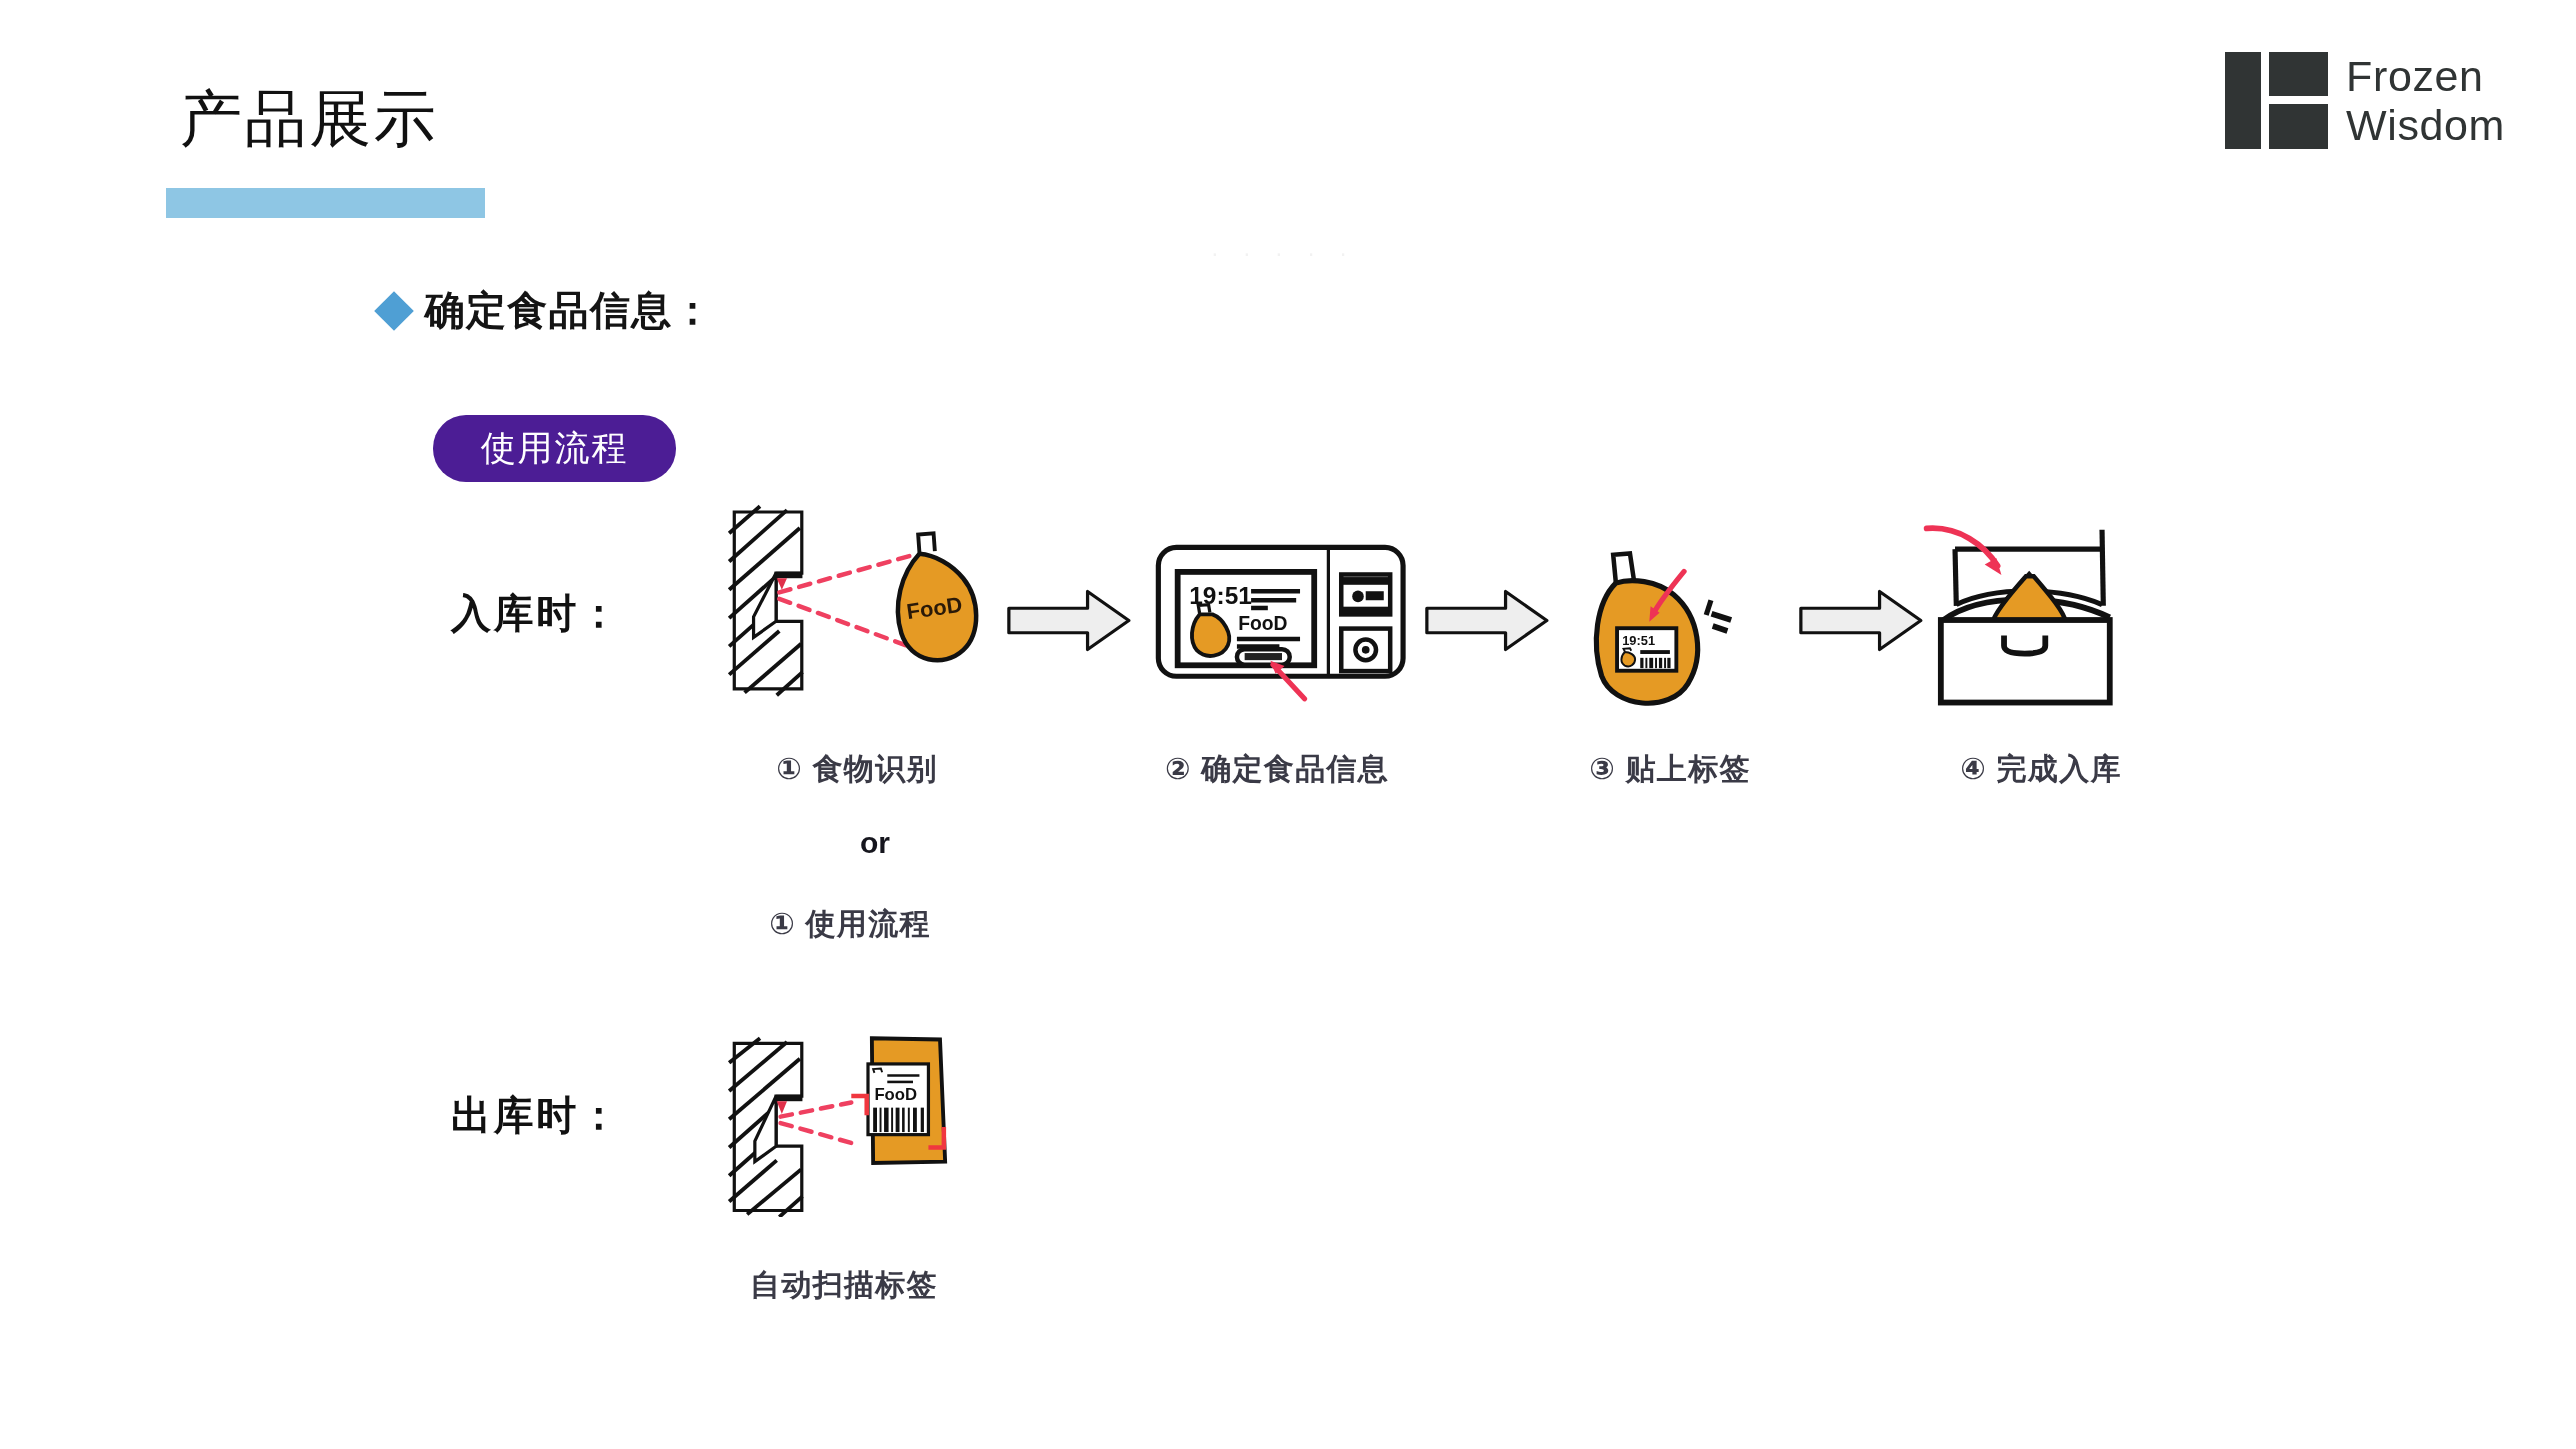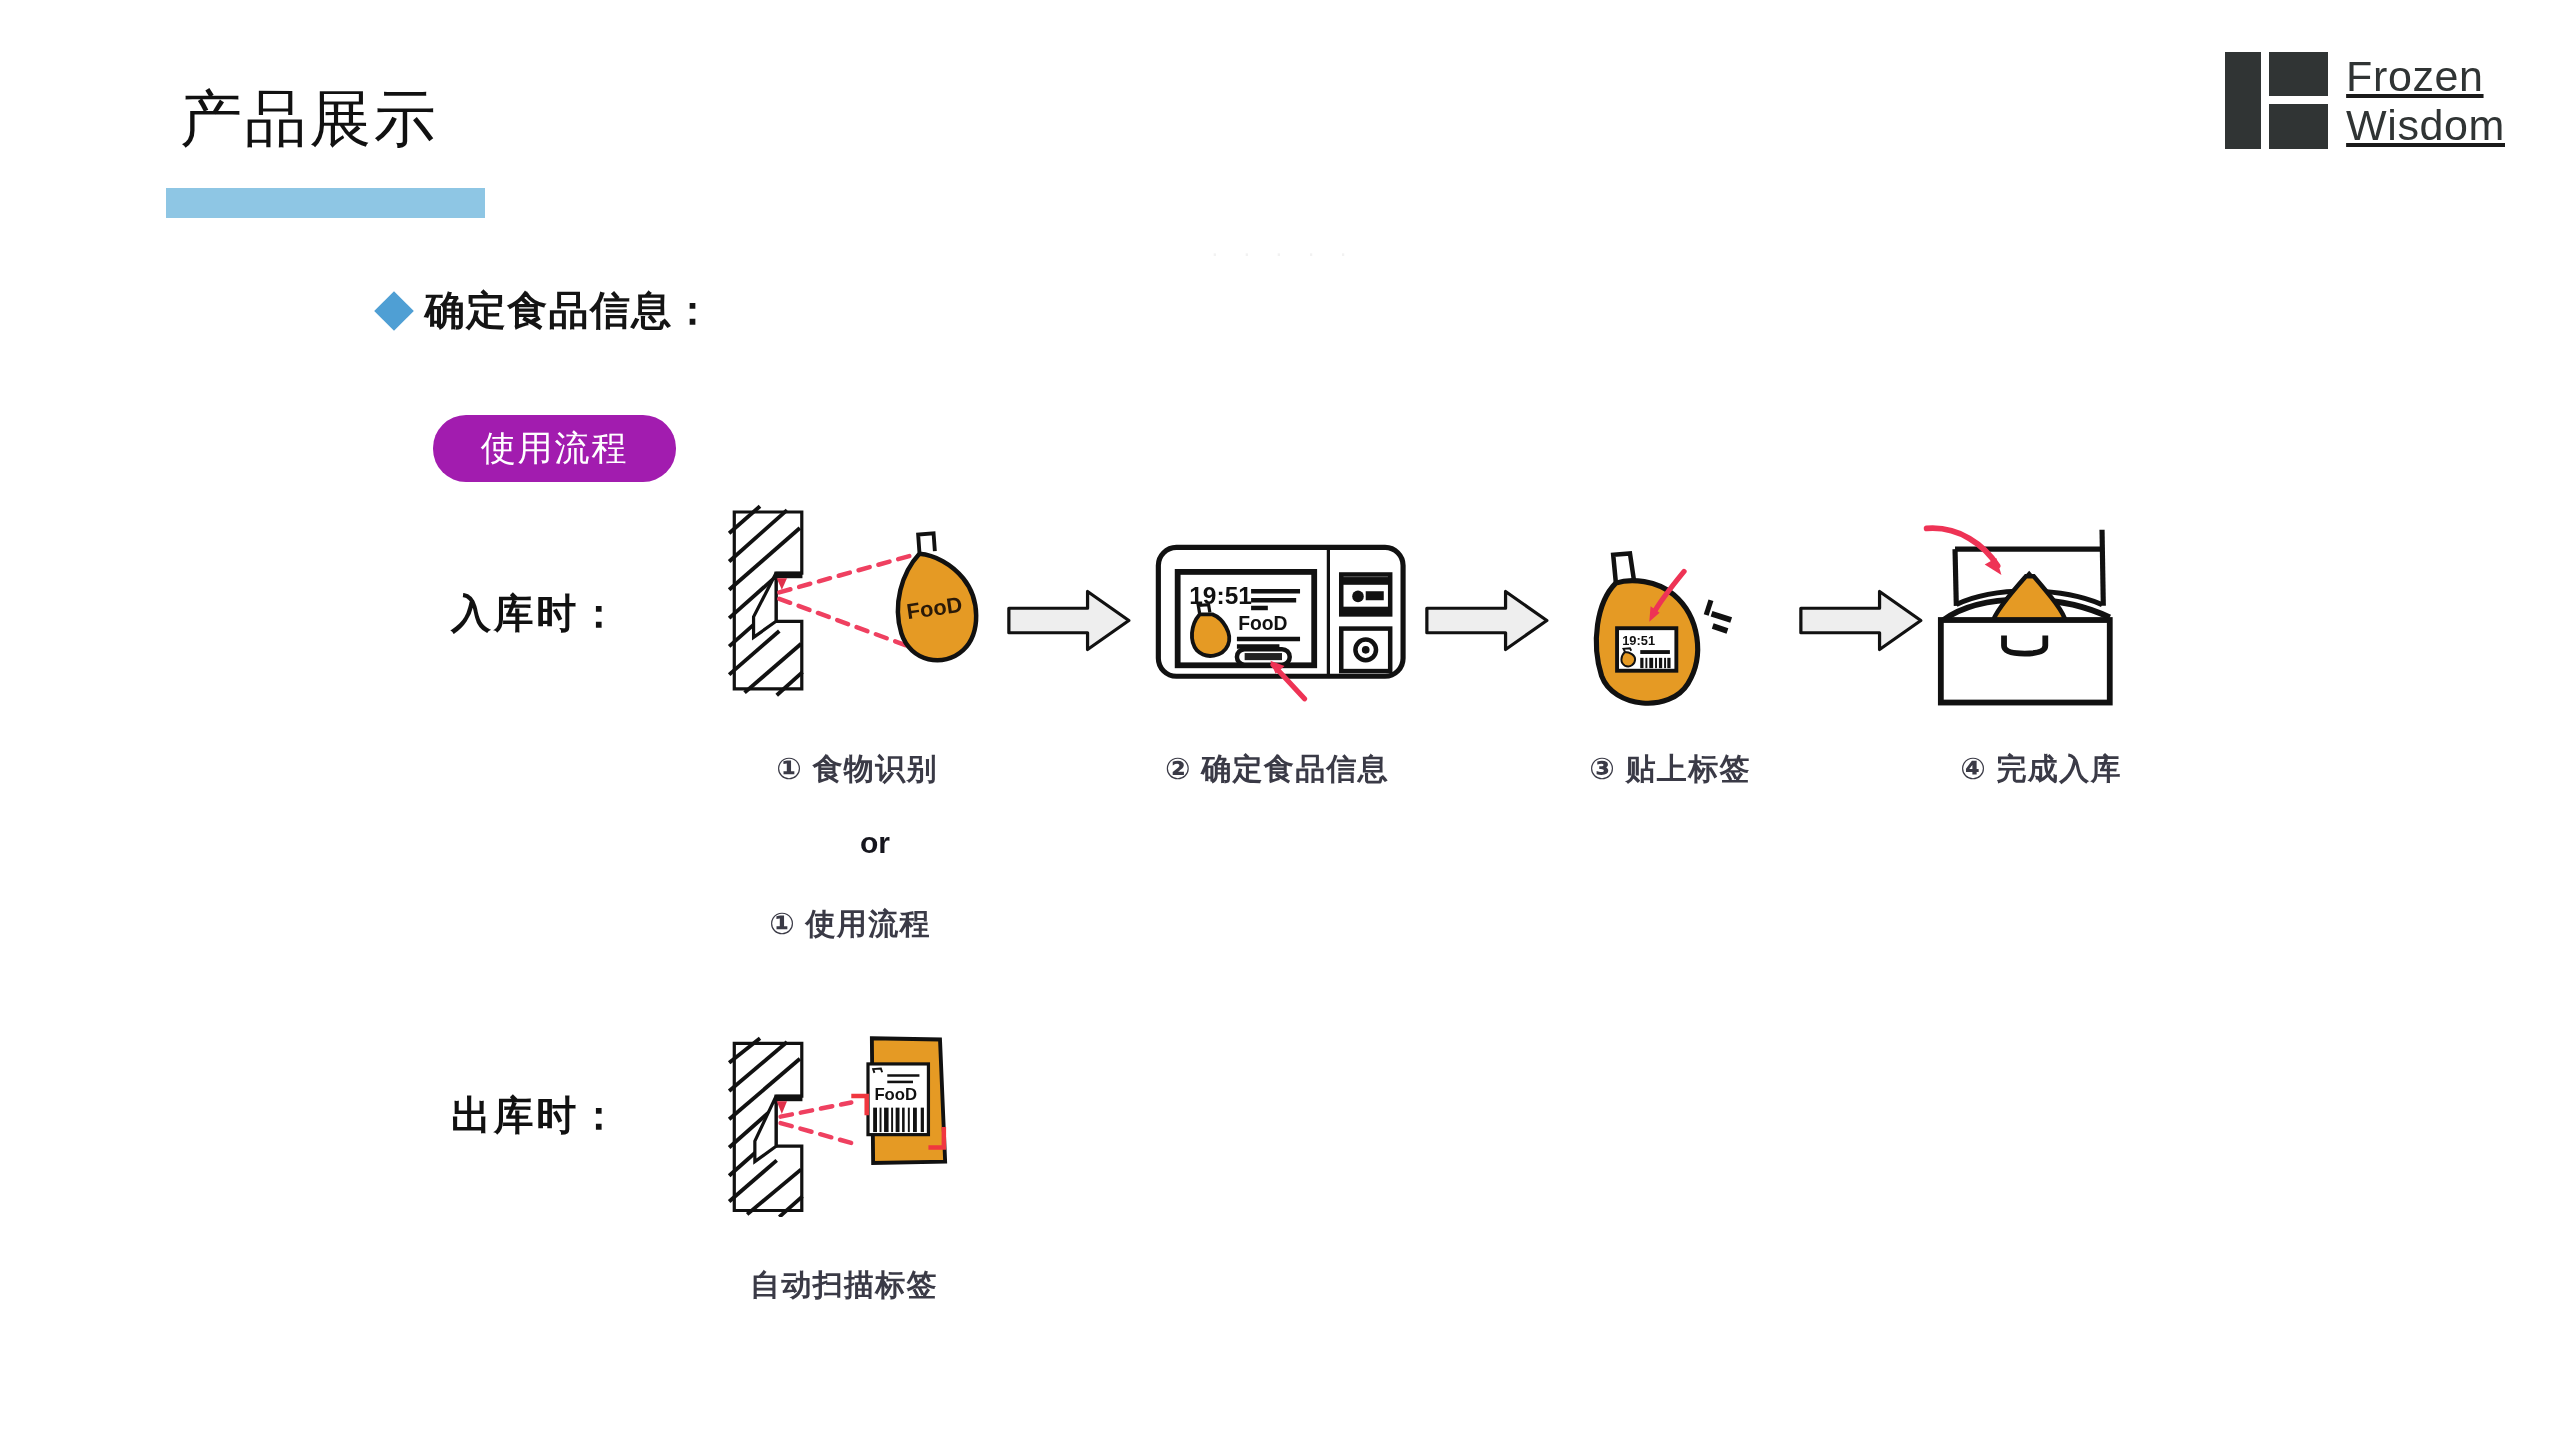--- a/index.html
+++ b/index.html
@@ -37,21 +37,20 @@
   }
 
   
   .logo {
     position: absolute;
     right: 71px;
     top: 52px;
     display: flex;
     align-items: center;
     gap: 18px;
-    text-decoration: underline;
   }
   .logo-mark {
     display: flex;
     gap: 7.7px;
     align-items: stretch;
     height: 97px;
   }
   .logo-bar-left {
     width: 36px;
     height: 97px;
@@ -120,21 +119,21 @@
   }
 
   
   .flow-pill {
     position: absolute;
     left: 433px;
     top: 415px;
     width: 243px;
     height: 67px;
     border-radius: 33px;
-    background: #a21caf;
+    background: #4c1d95;
     color: #ffffff;
     font-size: 35px;
     font-weight: 500;
     letter-spacing: 1.9px;
     display: flex;
     align-items: center;
     justify-content: center;
   }
 
   

